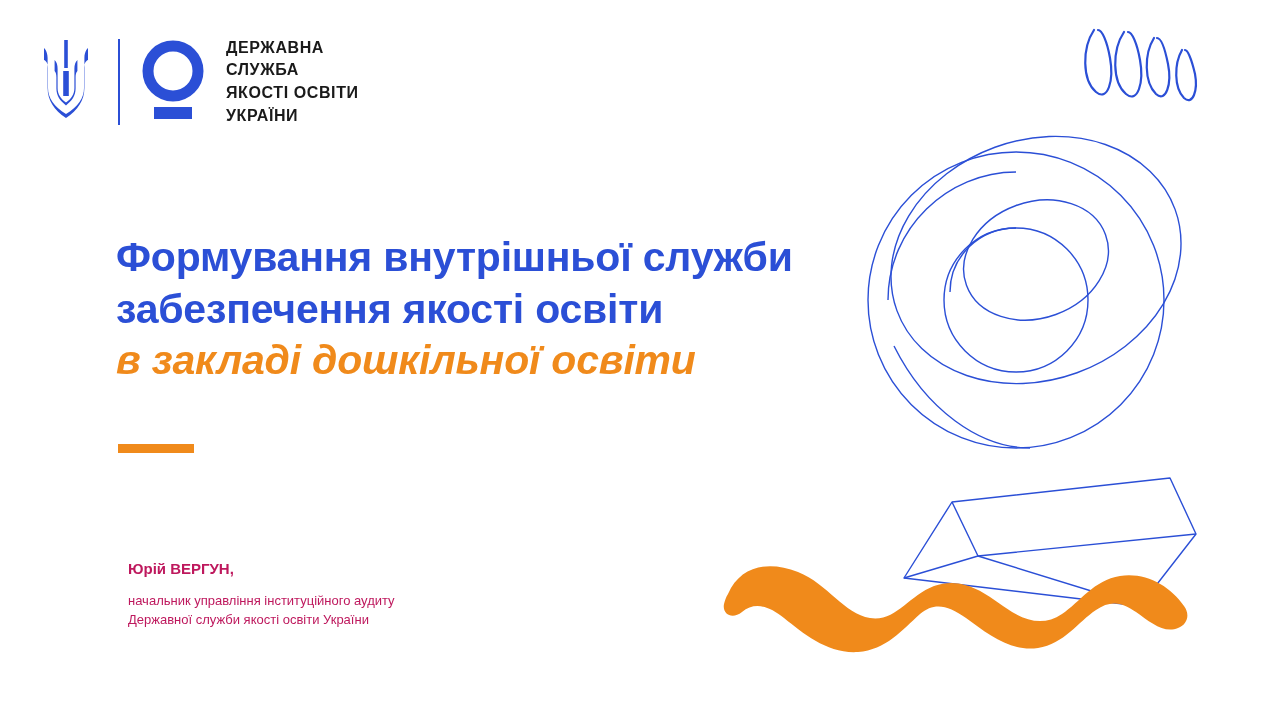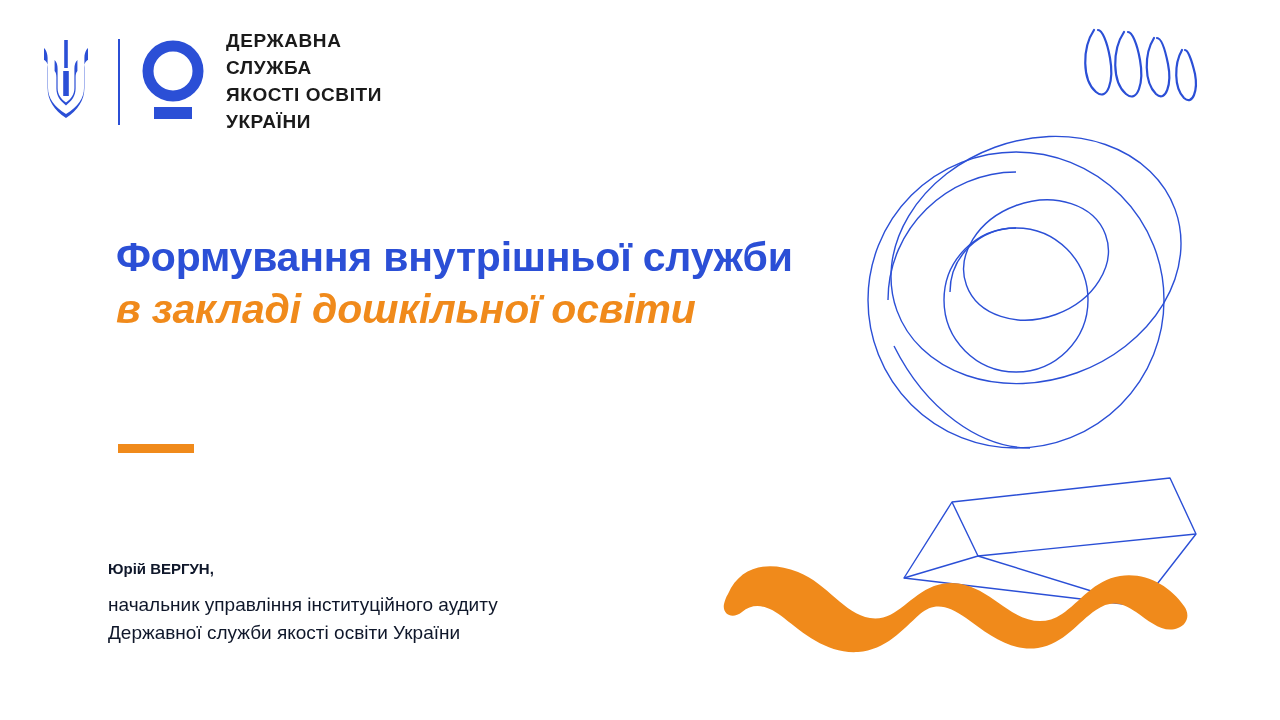--- a/index.html
+++ b/index.html
@@ -48,21 +48,21 @@
   .mark-wrap {
     width: 62px;
     height: 88px;
     display: flex;
     align-items: center;
     justify-content: center;
   }
   .org-name {
     margin-left: 22px;
     color: #1a1a1a;
-    font-size: 19px;
+    font-size: 16px;
     font-weight: bold;
     line-height: 1.42;
     letter-spacing: 0.6px;
     text-transform: uppercase;
     white-space: pre-line;
   }
 
   
   .title-block {
     position: absolute;
@@ -87,33 +87,33 @@
     left: 118px;
     top: 444px;
     width: 76px;
     height: 9px;
     background: #f08a1b;
   }
 
   
   .author-block {
     position: absolute;
-    left: 108px;
+    left: 128px;
     top: 558px;
     width: 520px;
-    color: #0f172a;
+    color: #be185d;
   }
   .author-name {
     font-size: 15px;
     font-weight: bold;
     line-height: 1.5;
     margin-bottom: 10px;
   }
   .author-role {
-    font-size: 19px;
+    font-size: 13px;
     line-height: 1.52;
     white-space: pre-line;
   }
 
   
   .art {
     position: absolute;
     right: 0;
     top: 0;
     width: 520px;
@@ -180,20 +180,21 @@
     </div>
 
     <div class="org-name">ДЕРЖАВНА
 СЛУЖБА
 ЯКОСТІ ОСВІТИ
 УКРАЇНИ</div>
   </div>
 
   <div class="title-block">
     <div class="title-line">Формування внутрішньої служби</div>
+    <div class="title-line">забезпечення якості освіти</div>
     <div class="title-line accent">в закладі дошкільної освіти</div>
   </div>
 
   <div class="rule"></div>
 
   <div class="author-block">
     <div class="author-name">Юрій ВЕРГУН,</div>
     <div class="author-role">начальник управління інституційного аудиту
 Державної служби якості освіти України</div>
   </div>

